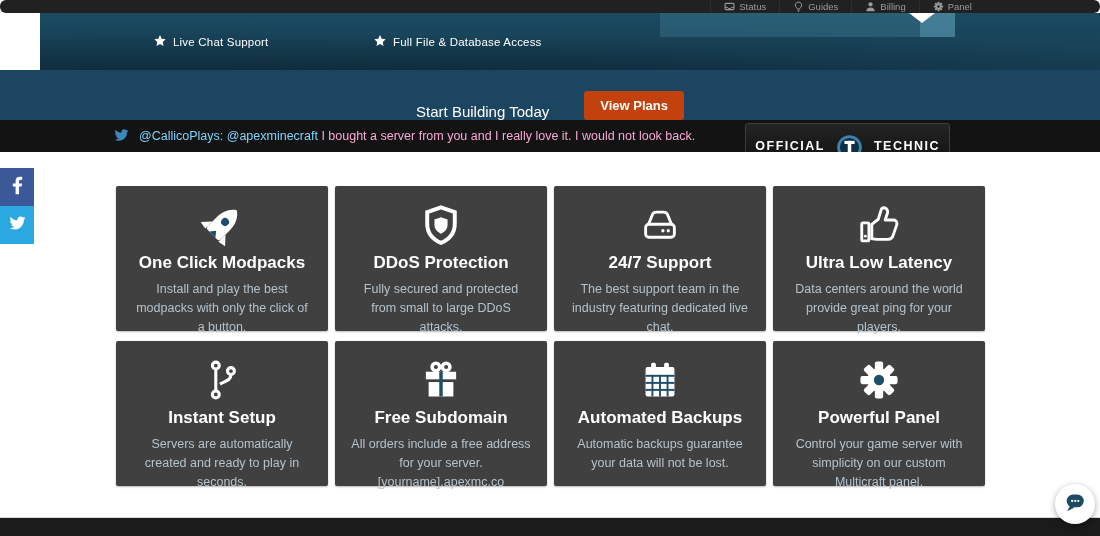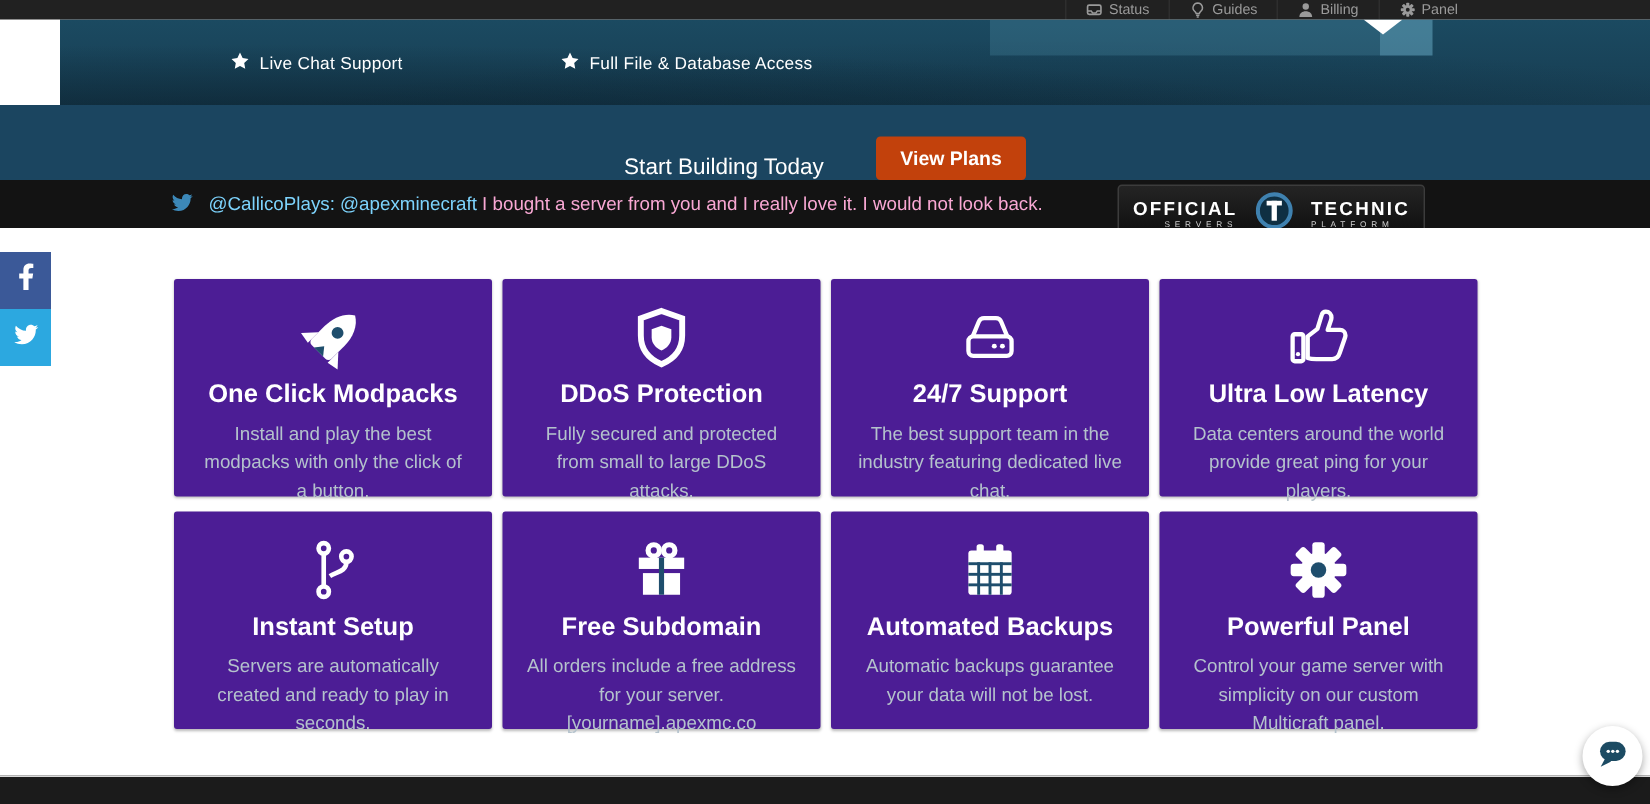--- a/index.html
+++ b/index.html
@@ -2,21 +2,21 @@
 <html><head>
 <meta charset="utf-8">
 <style>
   * { margin:0; padding:0; box-sizing:border-box; }
   html,body { background:#e8e8e8; }
   body { font-family:"Liberation Sans", sans-serif; }
   #page { position:relative; width:1100px; height:536px; background:#fff; overflow:hidden; margin:0 auto; }
 
   
   .topbar { position:absolute; top:0; left:0; width:100%; height:13px; background:#212121;
-            display:flex; justify-content:flex-end; align-items:center; padding-right:115px; z-index:5; }
+            display:flex; justify-content:flex-end; align-items:center; padding-right:115px; z-index:5;border-radius:6px; }
   .topbar-item { display:flex; align-items:center; gap:4px; height:13px; padding:0 13px;
                  font-size:9.5px; color:#9a9a9a; cursor:pointer; border-left:1px solid rgba(255,255,255,.06); }
   .topbar-item svg { display:block; }
 
   
   .hero { position:absolute; top:13px; left:0; width:100%; height:57px;
           background:
             radial-gradient(ellipse at 12% 130%, rgba(6,22,32,.6), transparent 55%),
             radial-gradient(ellipse at 60% 160%, rgba(8,28,40,.45), transparent 60%),
             linear-gradient(180deg,#1B4A61,#173D52); margin-left: 40px; }
@@ -35,33 +35,33 @@
              font-family:"Liberation Sans",sans-serif; font-size:13px; font-weight:bold;
              padding:7px 16px; cursor:pointer; }
 
   
   .quote-bar { position:absolute; top:120px; left:0; width:100%; height:32px; background:#131313;
                display:flex; align-items:center; }
   .quote { position:absolute; left:113px; display:flex; align-items:center; gap:9px; font-size:12.5px; }
   .quote .handles { color:#7dd3fc; }
   .quote .msg { color:#f9a8d4; }
   .badge { position:absolute; right:150px; top:3px; display:flex; align-items:center; gap:12px;
-           padding:4px 9px; border:1px solid #3c3c3c; border-radius:3px;
+           padding:11px 9px; border:1px solid #3c3c3c; border-radius:3px;
            background:linear-gradient(180deg,#242424,#0b0b0b); cursor:pointer; }
   .badge-col { display:flex; flex-direction:column; line-height:1; }
   .badge-col.right { align-items:flex-start; }
   .badge-col.left  { align-items:flex-end; }
   .badge-big  { color:#fff; font-size:12.5px; font-weight:bold; letter-spacing:1.5px; }
   .badge-small{ color:#cfcfcf; font-size:5.5px; letter-spacing:3.2px; margin-top:2px; }
 
   
   .main { position:absolute; top:152px; left:0; width:100%; height:365px; background:#fff; }
   .cards { position:absolute; left:116px; top:34px; display:grid;
            grid-template-columns:repeat(4,212px); grid-auto-rows:145px; column-gap:7px; row-gap:10px; }
-  .card { background:#4c1d95; border-radius:2px; text-align:center; padding-top:14px;
+  .card { background:#404040; border-radius:2px; text-align:center; padding-top:14px;
           box-shadow:0 1px 2px rgba(0,0,0,.28); }
   .card-icon { height:50px; display:flex; align-items:center; justify-content:center; }
   .card-title { color:#fff; font-size:17px; font-weight:bold; margin:3px 0 7px; }
   .card-desc { color:#B4C2CC; font-size:12.5px; line-height:1.5; padding:0 16px; white-space:pre-line; }
 
   
   .social { position:absolute; left:0; top:168px; z-index:6; }
   .social-btn { width:34px; height:38px; display:flex; align-items:center; justify-content:center; cursor:pointer; }
   .social-btn.fb { background:#3B5998; }
   .social-btn.tw { background:#2CA8E0; }

